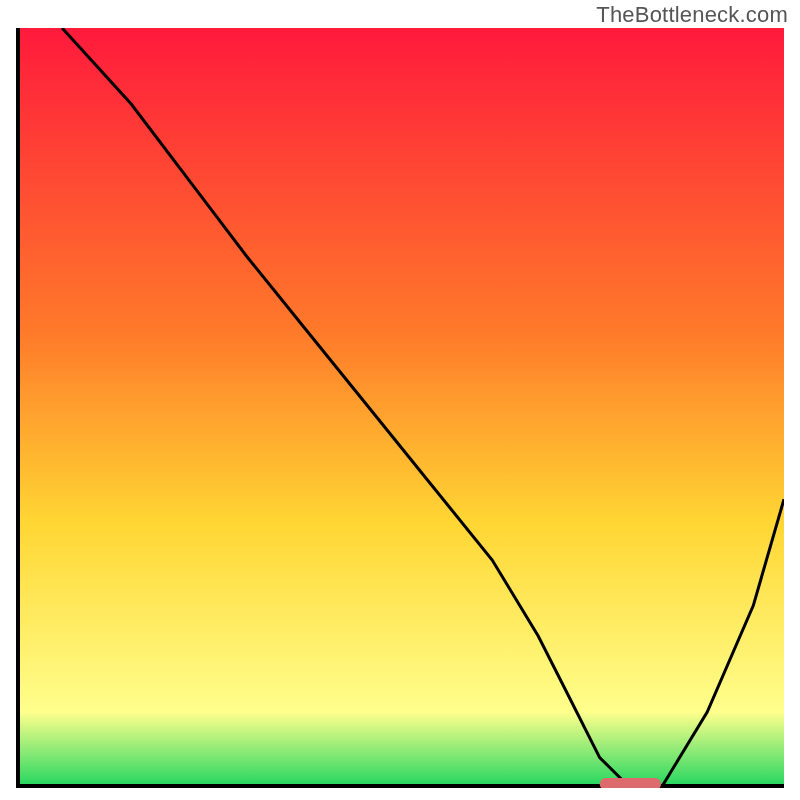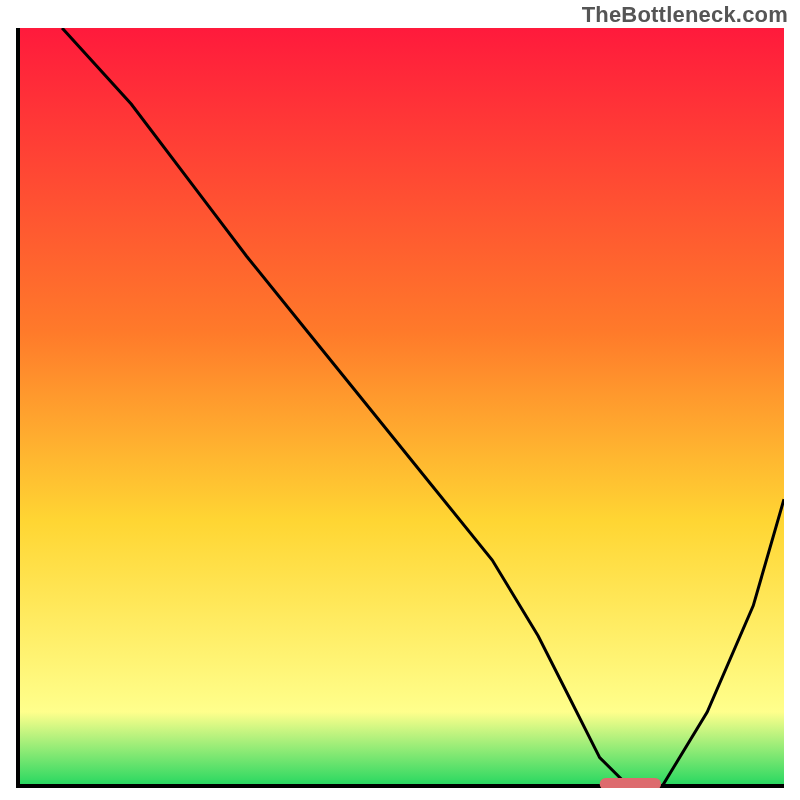--- a/index.html
+++ b/index.html
@@ -14,21 +14,21 @@
   .wrap {
     position: relative;
     width: 800px;
     height: 800px;
   }
   .watermark {
     position: absolute;
     top: 2px;
     right: 12px;
     font-size: 22px;
-    font-weight: 700;
+    font-weight: 400;
     color: #555555;
     letter-spacing: 0.2px;
   }
   .plot {
     position: absolute;
     left: 16px;
     top: 28px;
     width: 768px;
     height: 760px;
   }

